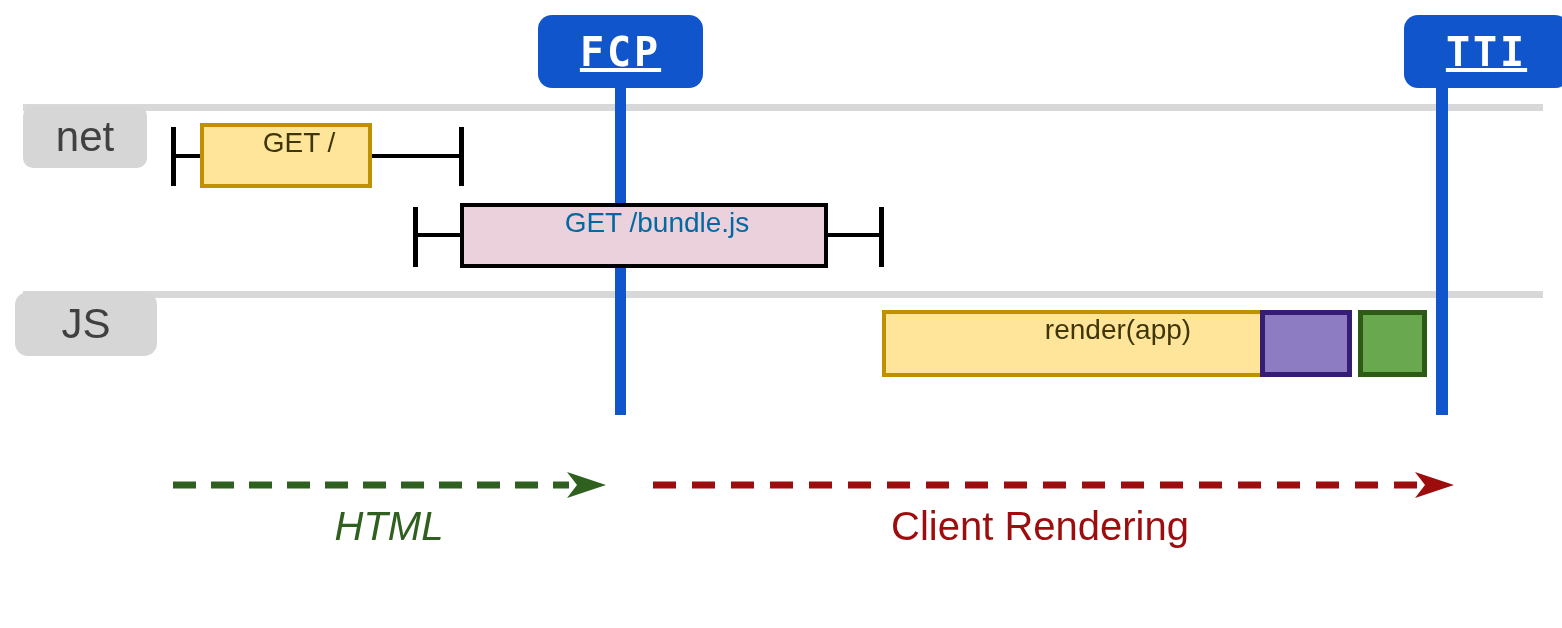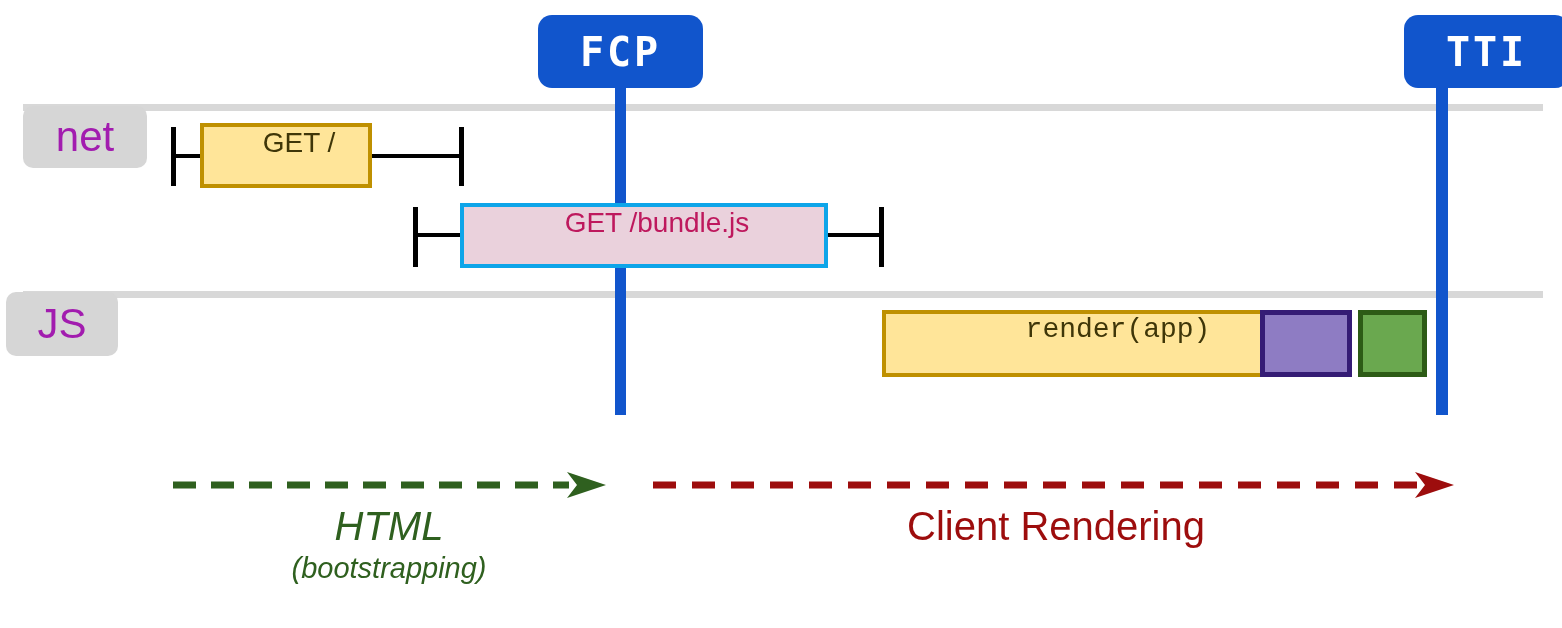--- a/index.html
+++ b/index.html
@@ -4,40 +4,41 @@
 <style>
   html,body{margin:0;padding:0;background:#ffffff;}
   #stage{
     position:relative;width:1562px;height:628px;background:#ffffff;overflow:hidden;
     font-family:"Liberation Sans",sans-serif;
   }
   
   .lane-line{position:absolute;left:23px;width:1520px;height:7px;background:#d8d8d8;z-index:1;}
   
   .lane-label{
-    position:absolute;background:#d6d6d6;color:#a21caf;border-radius:10px;
+    position:absolute;background:#d6d6d6;color:#404040;border-radius:10px;
     display:flex;align-items:center;justify-content:center;
     font-size:42px;z-index:3;
   }
   
   .vline{position:absolute;top:86px;height:329px;background:#1155cc;z-index:2;}
   
   .badge{
     position:absolute;top:15px;height:73px;background:#1155cc;border-radius:14px;
     color:#ffffff;font-family:"DejaVu Sans Mono",monospace;font-weight:bold;
     font-size:40px;letter-spacing:3px;display:flex;align-items:center;justify-content:center;
     z-index:5;
+    text-decoration:underline;
   }
   
   .bar{
     position:absolute;display:flex;align-items:flex-start;justify-content:center;
     font-size:28px;z-index:4;box-sizing:border-box;padding-left:26px;
   }
   .bar.yellow{background:#ffe599;border:4px solid #bf9000;color:#3f3608;}
-  .bar.pink{background:#ead1dc;border:4px solid #0ea5e9;color:#be185d;}
+  .bar.pink{background:#ead1dc;border:4px solid #000000;color:#0369a1;}
   .bar.purple{background:#8e7cc3;border:5px solid #351c75;}
   .bar.green{background:#6aa84f;border:5px solid #2d5b16;}
   
   .tick{position:absolute;width:5px;background:#000000;z-index:4;}
   .conn{position:absolute;height:4px;background:#000000;z-index:4;}
   
   .arrow-svg{position:absolute;z-index:4;}
   .phase{position:absolute;text-align:center;z-index:4;}
   .phase .title{font-size:40px;line-height:48px;}
   .phase .subtitle{font-size:29px;line-height:36px;}
@@ -58,56 +59,55 @@
   <div class="badge" style="left:538px;width:165px;">
     <span>FCP</span>
   </div>
   <div class="badge" style="left:1404px;width:165px;">
     <span>TTI</span>
   </div>
 
   <div class="lane-label" style="left:23px;top:106px;width:124px;height:62px;">
     <span>net</span>
   </div>
-  <div class="lane-label" style="left:6px;top:292px;width:112px;height:64px;">
+  <div class="lane-label" style="left:15px;top:292px;width:142px;height:64px;border-radius:13px;">
     <span>JS</span>
   </div>
 
   <div class="tick" style="left:171px;top:127px;height:59px;"></div>
   <div class="conn" style="left:174px;top:154px;width:28px;"></div>
   <div class="bar yellow" style="left:200px;top:123px;width:172px;height:65px;">
     <span>GET /</span>
   </div>
   <div class="conn" style="left:372px;top:154px;width:89px;"></div>
   <div class="tick" style="left:459px;top:127px;height:59px;"></div>
 
   <div class="tick" style="left:413px;top:207px;height:60px;"></div>
   <div class="conn" style="left:416px;top:233px;width:46px;"></div>
   <div class="bar pink" style="left:460px;top:203px;width:368px;height:65px;">
     <span>GET /bundle.js</span>
   </div>
   <div class="conn" style="left:828px;top:233px;width:53px;"></div>
   <div class="tick" style="left:879px;top:207px;height:60px;"></div>
 
-  <div class="bar yellow" style="left:882px;top:310px;width:446px;height:67px;font-family:Liberation Mono, monospace;">
+  <div class="bar yellow" style="left:882px;top:310px;width:446px;height:67px;">
     <span>render(app)</span>
   </div>
   <div class="bar purple" style="left:1260px;top:310px;width:92px;height:67px;"></div>
   <div class="bar green" style="left:1358px;top:310px;width:69px;height:67px;"></div>
 
   <svg class="arrow-svg" style="left:165px;top:471px;" width="450" height="28">
     <line x1="8" y1="14" x2="404" y2="14" stroke="#2f601f" stroke-width="7" stroke-dasharray="23 15"></line>
     <polygon points="402,1 441,14 402,27 412,14" fill="#2f601f"></polygon>
   </svg>
   <div class="phase green-phase" style="left:173px;top:502px;width:432px;font-style:italic;">
     <div class="title">HTML</div>
-    <div class="subtitle">(bootstrapping)</div>
   </div>
 
   <svg class="arrow-svg" style="left:645px;top:471px;" width="815" height="28">
     <line x1="8" y1="14" x2="772" y2="14" stroke="#9d0d0d" stroke-width="7" stroke-dasharray="23 16"></line>
     <polygon points="770,1 809,14 770,27 780,14" fill="#9d0d0d"></polygon>
   </svg>
-  <div class="phase red-phase" style="left:656px;top:502px;width:800px;">
+  <div class="phase red-phase" style="left:640px;top:502px;width:800px;">
     <div class="title">Client Rendering</div>
   </div>
 
 </div>
 
 </body></html>

